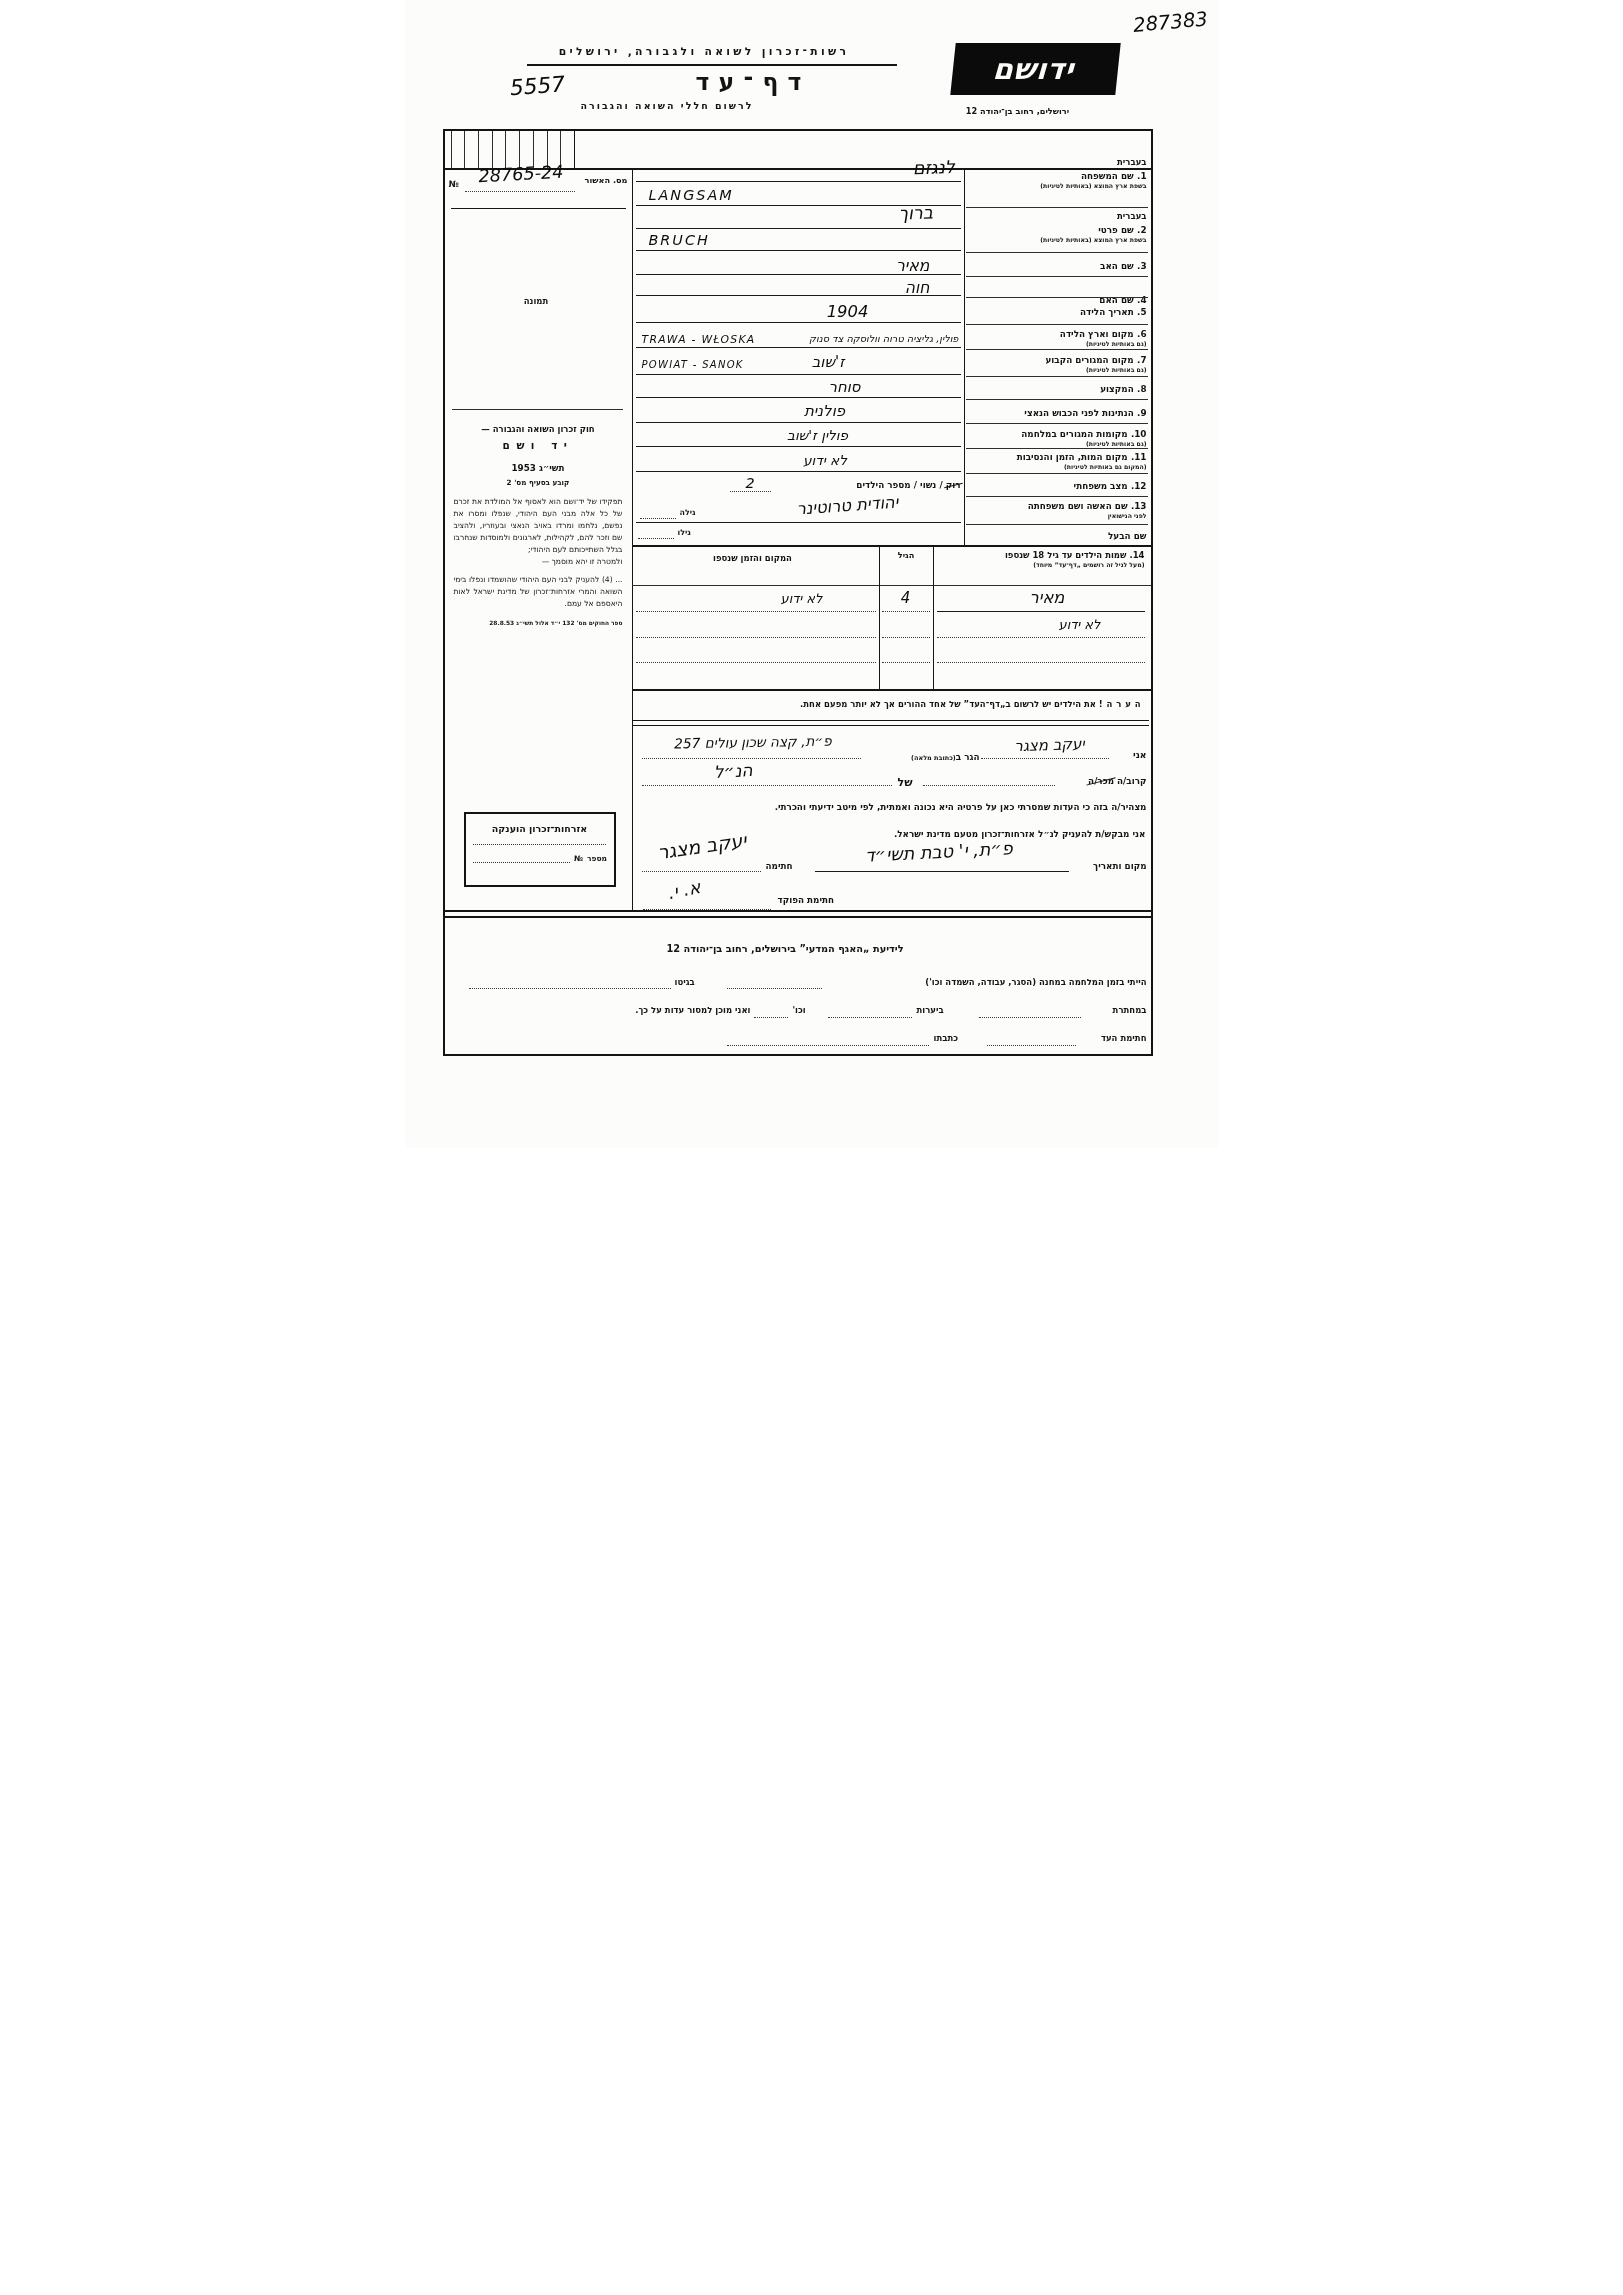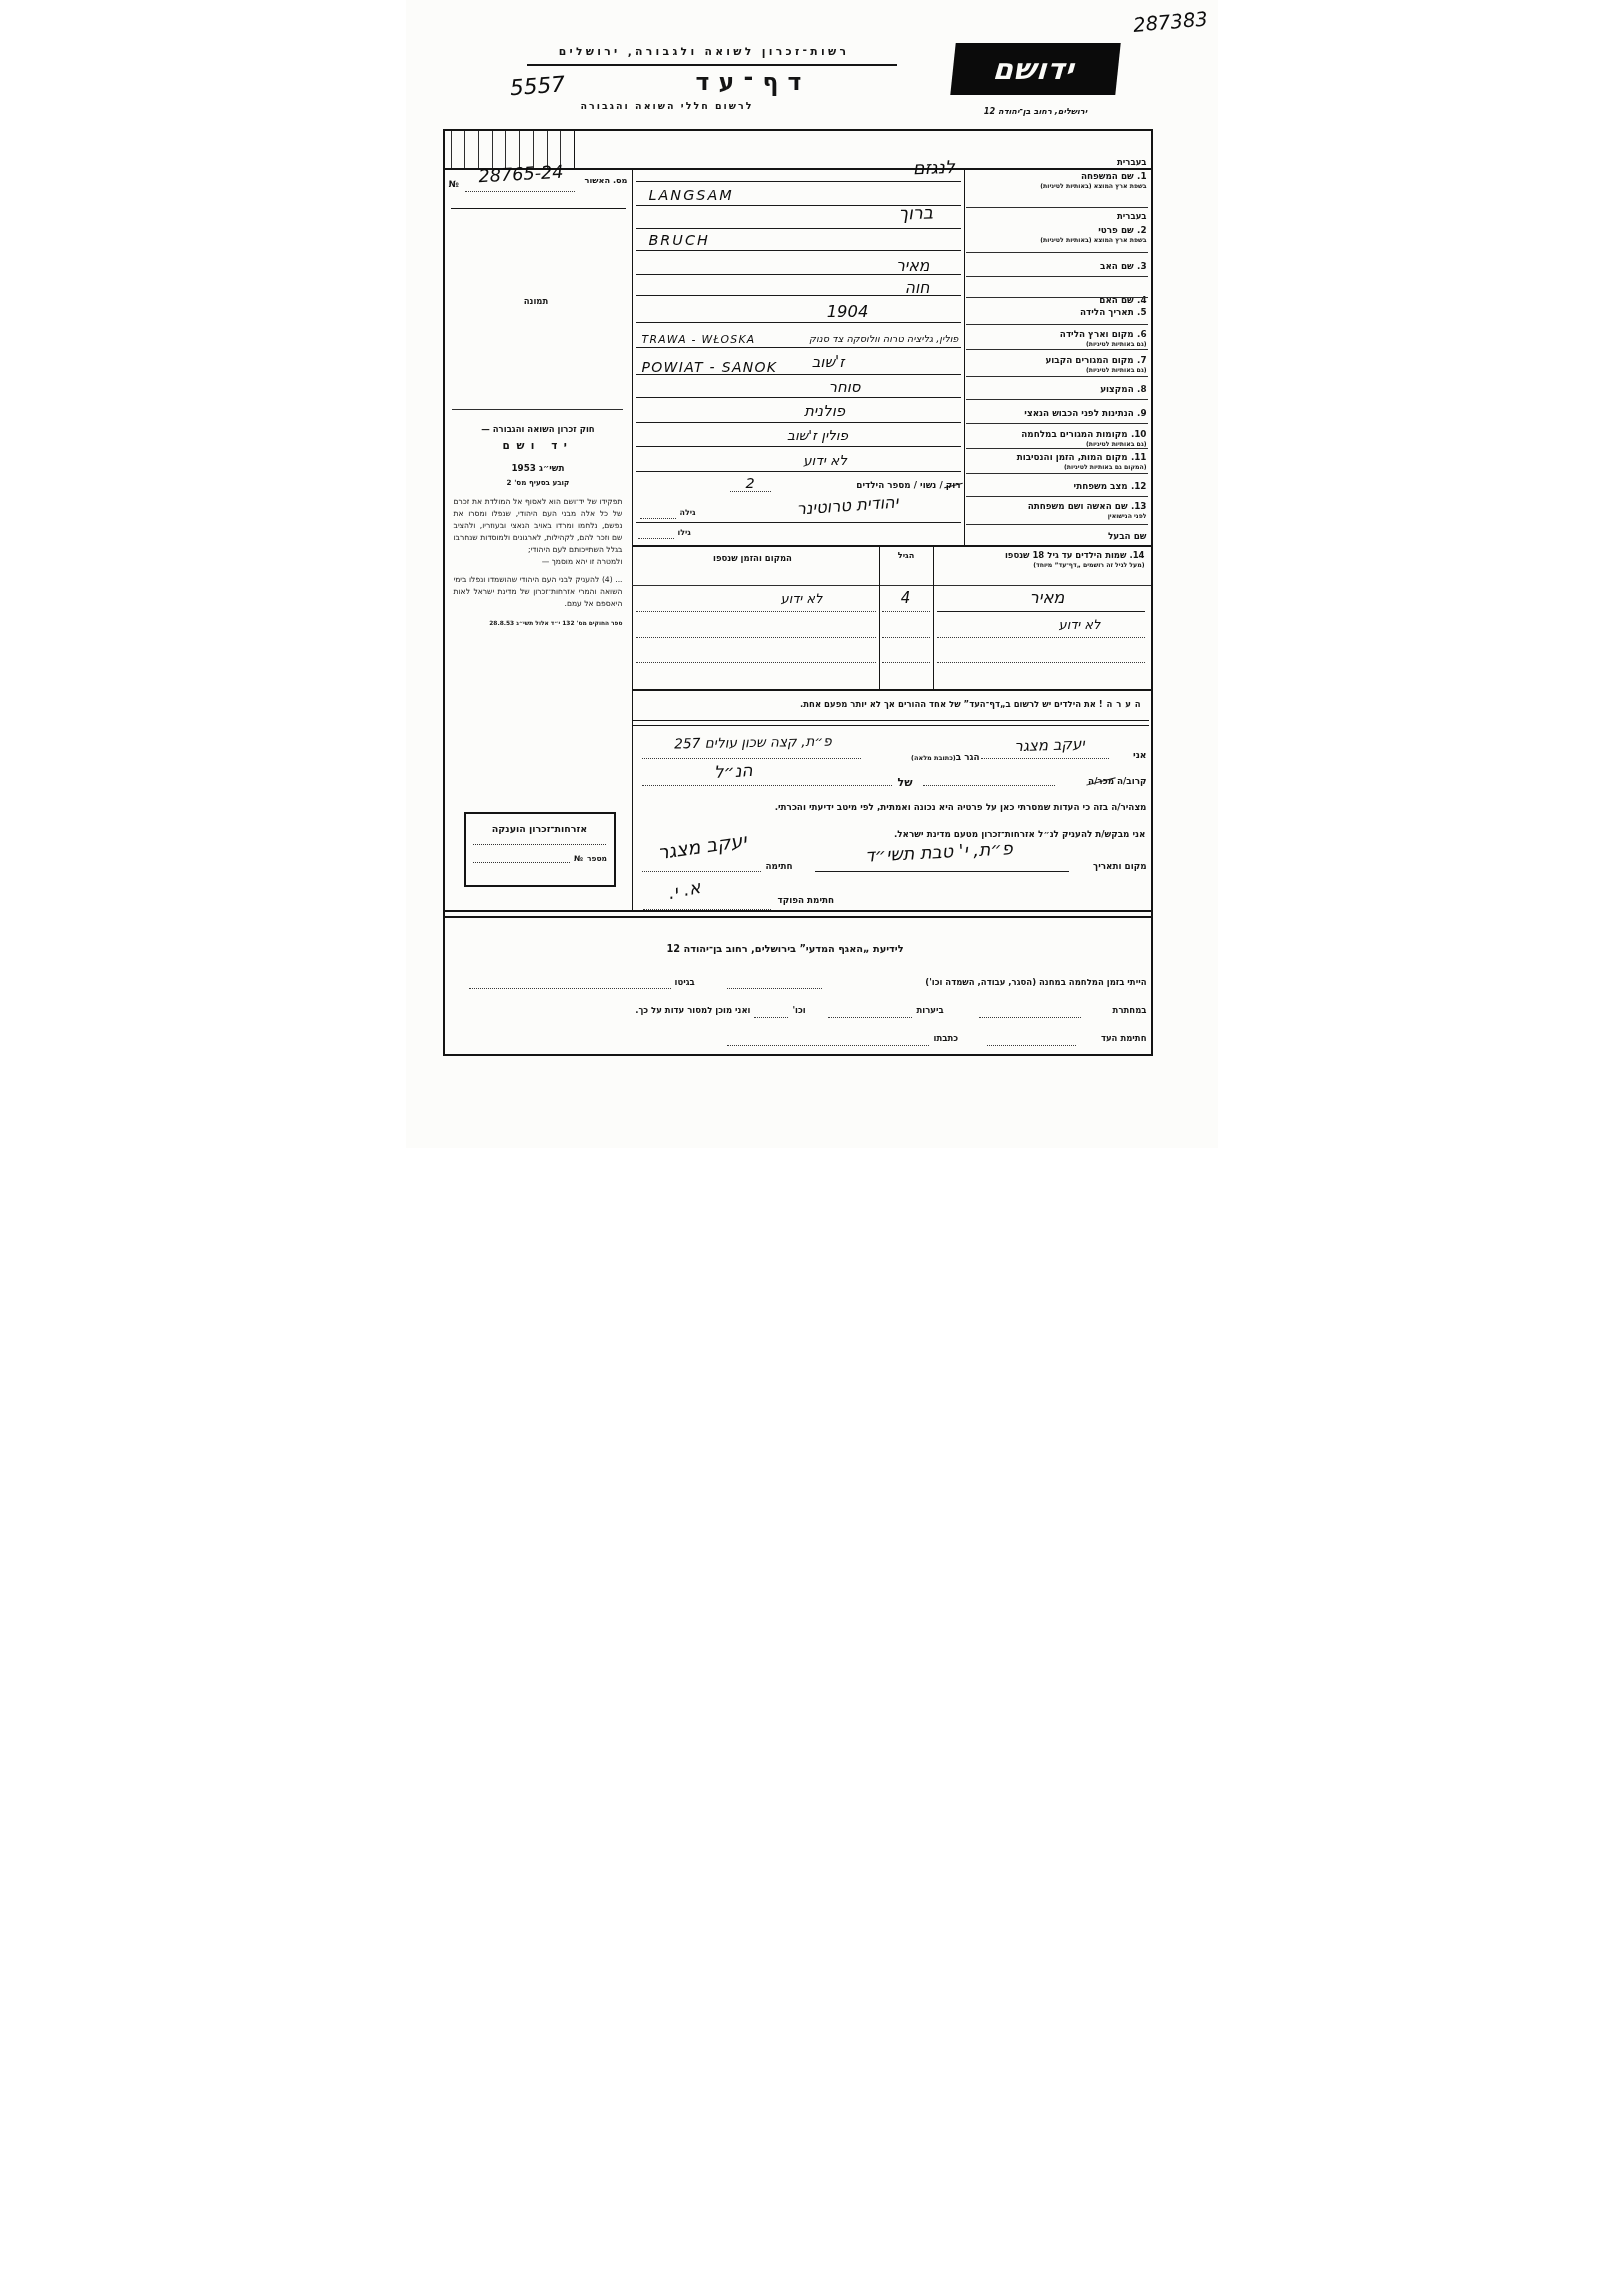--- a/index.html
+++ b/index.html
@@ -35,21 +35,21 @@
 
   <div class="abs b ctr" style="left:115px;top:45px;width:367px;font-size:10.8px;letter-spacing:3.3px;">רשות־זכרון לשואה ולגבורה, ירושלים</div>
   <div class="hln" style="left:121px;top:64px;width:370px;height:2px;"></div>
   <div class="abs b ctr" style="left:272px;top:68px;width:151px;font-size:23.6px;letter-spacing:9.2px;">דף־עד</div>
   <div class="abs b ctr" style="left:157px;top:100px;width:209px;font-size:9.5px;letter-spacing:2px;">לרשום חללי השואה והגבורה</div>
   <div class="abs hw" style="left:54px;top:75px;width:105px;font-size:21.6px;transform:rotate(-4deg);">5557</div>
   <div class="logo" style="left:547px;top:43px;width:165px;height:52px;">
       <span>ידושם</span>
     </div>
   <div class="abs hw" style="left:651px;top:14.4px;width:151px;font-size:19.6px;transform:rotate(-5deg);">287383</div>
-  <div class="abs b ctr" style="left:550px;top:106px;width:160px;font-size:8.2px;font-style:italic;">ירושלים, רחוב בן־יהודה 12</div>
+  <div class="abs b ctr" style="left:532px;top:106px;width:160px;font-size:8.2px;">ירושלים, רחוב בן־יהודה 12</div>
 
   <div class="box" style="left:37px;top:129px;width:706px;height:923px;"></div>
 
   <div class="hln" style="left:37px;top:168px;width:710px;height:1.6px;"></div>
   <div class="vln thin" style="left:45px;top:131px;width:1px;height:37px;"></div>
   <div class="vln thin" style="left:58px;top:131px;width:1px;height:37px;"></div>
   <div class="vln thin" style="left:72px;top:131px;width:1px;height:37px;"></div>
   <div class="vln thin" style="left:86px;top:131px;width:1px;height:37px;"></div>
   <div class="vln thin" style="left:99px;top:131px;width:1px;height:37px;"></div>
   <div class="vln thin" style="left:113px;top:131px;width:1px;height:37px;"></div>
@@ -185,21 +185,21 @@
   <div class="abs hw rt" style="left:425px;top:159px;width:124px;font-size:17.7px;transform:rotate(-2deg);">לנגזם</div>
   <div class="abs hwl" style="left:243px;top:187px;font-size:14.4px;">LANGSAM</div>
   <div class="abs hw rt" style="left:429px;top:204px;width:98px;font-size:17.7px;transform:rotate(-2deg);">ברוך</div>
   <div class="abs hwl" style="left:243px;top:232px;font-size:14.4px;">BRUCH</div>
   <div class="abs hw rt" style="left:416px;top:256px;width:108px;font-size:15.7px;">מאיר</div>
   <div class="abs hw rt" style="left:416px;top:278px;width:108px;font-size:15.7px;">חוה</div>
   <div class="abs hw ctr" style="left:393px;top:302px;width:98px;font-size:16.4px;">1904</div>
   <div class="abs hw rt" style="left:324px;top:333px;width:229px;font-size:9.8px;">פולין, גליציה טרוה וולוסקה צד סנוק</div>
   <div class="abs hwl" style="left:236px;top:333px;font-size:10.8px;letter-spacing:1.3px;">TRAWA - WŁOSKA</div>
   <div class="abs hw ctr" style="left:380px;top:353px;width:85px;font-size:15px;">ז'שוב</div>
-  <div class="abs hwl" style="left:236px;top:359px;font-size:14px;letter-spacing:1.3px;">POWIAT - SANOK</div>
+  <div class="abs hwl" style="left:236px;top:359px;font-size:10px;letter-spacing:1.3px;">POWIAT - SANOK</div>
   <div class="abs hw ctr" style="left:393px;top:378px;width:92px;font-size:15px;">סוחר</div>
   <div class="abs hw ctr" style="left:370px;top:402px;width:98px;font-size:15px;">פולנית</div>
   <div class="abs hw ctr" style="left:350px;top:427px;width:124px;font-size:13.7px;">פולין ז'שוב</div>
   <div class="abs hw ctr" style="left:367px;top:452px;width:105px;font-size:13.7px;">לא ידוע</div>
 
   <div class="abs b rt" style="left:314px;top:480px;width:241px;font-size:8.8px;">
     <span class="xout">רוק</span>
     <span>/</span>
     <span>נשוי</span>
     <span>/</span>

